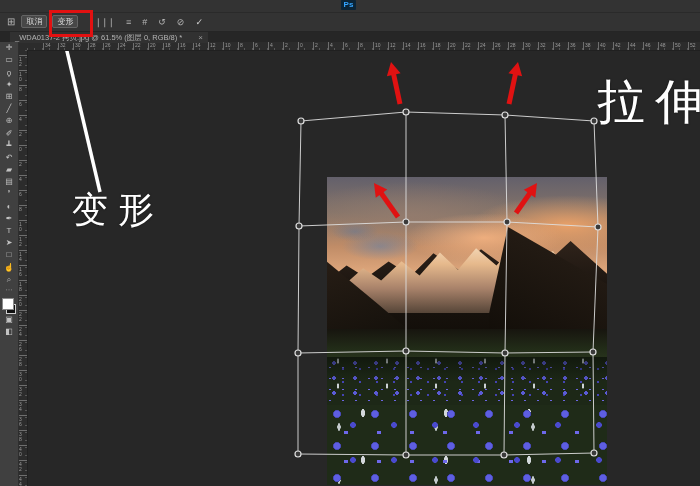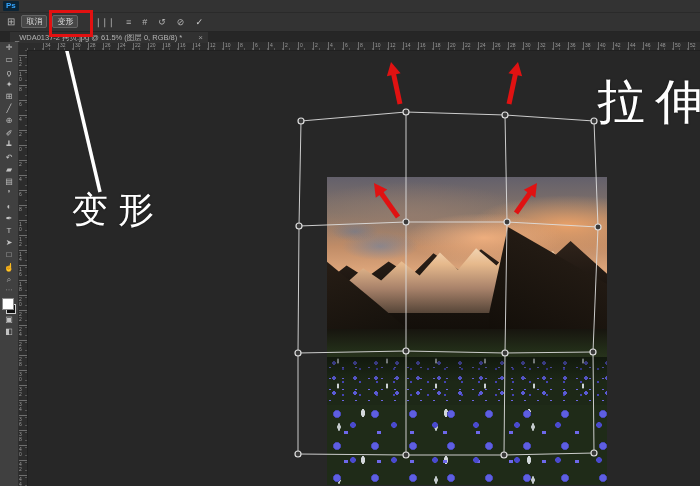--- a/index.html
+++ b/index.html
@@ -1,20 +1,20 @@
 <!DOCTYPE html>
 <html><head>
 <meta charset="utf-8">
 <style>
   html,body{margin:0;padding:0;background:#272727;}
   body{width:700px;height:486px;position:relative;overflow:hidden;
        font-family:"Liberation Sans",sans-serif;-webkit-font-smoothing:antialiased;}
   
   .menubar{position:absolute;left:0;top:0;width:700px;height:12px;background:#333333;
-           display:flex;align-items:center;z-index:30;border-bottom:1px solid #2a2a2a;}
+           display:flex;align-items:center;z-index:30;border-bottom:1px solid #2a2a2a;flex-direction:column;}
   .ps-logo{color:#34a5ff;background:#0b2436;font-weight:bold;font-size:8px;line-height:10px;
            padding:0 3px;margin:0 6px 0 3px;border-radius:1px;}
   .menu-item{color:#c9c9c9;font-size:8px;padding:0 6px;white-space:nowrap;cursor:default;}
   .optionsbar{position:absolute;left:0;top:12px;width:700px;height:19px;background:#333333;
               border-bottom:1px solid #252525;display:flex;align-items:center;z-index:25;}
   .refpoint{color:#b9b9b9;font-size:10px;margin:0 6px 0 7px;}
   .opt-btn{background:#474747;border:1px solid #646464;color:#d8d8d8;font-size:8px;
            line-height:11px;padding:0 4px;margin-right:5px;border-radius:2px;white-space:nowrap;}
   .opt-btn.warp{margin-right:10px;}
   .opt-icon{color:#b5b5b5;font-size:9px;margin:0 6px;letter-spacing:-1px;white-space:nowrap;}

